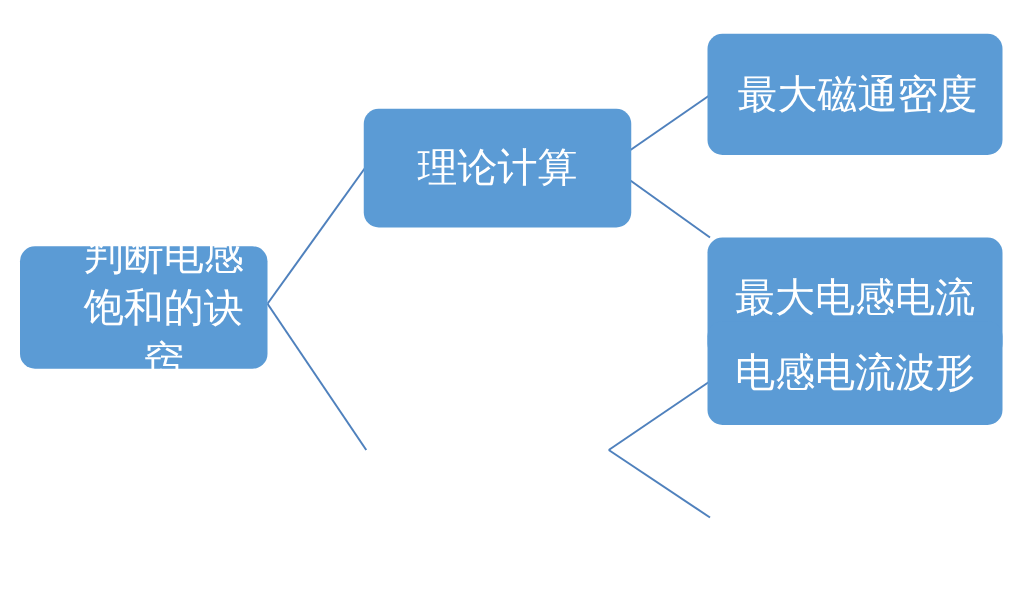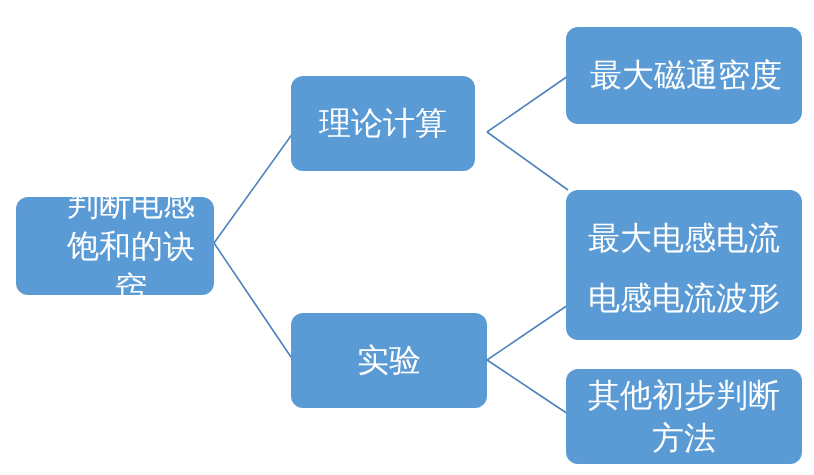--- a/index.html
+++ b/index.html
@@ -37,21 +37,21 @@
     align-items: center;
     justify-content: center;
     text-align: center;
     font-size: 32px;
     line-height: 1.32;
     padding: 0 8px;
     box-sizing: border-box;
     word-break: break-all;
   }
   .node-root        { left: 16px;  top: 197px; width: 198px; height: 98px; padding-left: 40px; }
-  .node-theory      { left: 291px; top: 76px;  width: 184px; height: 95px; }
+  .node-theory      { left: 291px; top: 87px;  width: 214px; height: 95px; }
   .node-experiment  { left: 291px; top: 313px; width: 196px; height: 95px; }
   .node-leaf        { left: 566px; width: 236px; }
   .node-leaf-1      { top: 27px;  height: 97px; padding-left: 12px; }
   .node-leaf-2      { top: 142px; height: 97px; margin-top: 48px; }
   .node-leaf-3      { top: 257px; height: 83px; }
   .node-leaf-4      { top: 369px; height: 95px; }
 </style>
 </head>
 <body>
 
@@ -67,33 +67,27 @@
   </svg>
 
   <div class="node node-root">
     <span>判断电感饱和的诀窍</span>
   </div>
 
   <div class="node node-theory">
     <span>理论计算</span>
   </div>
 
-  <div class="node node-experiment">
-    <span>实验</span>
-  </div>
 
   <div class="node node-leaf node-leaf-1">
     <span>最大磁通密度</span>
   </div>
 
   <div class="node node-leaf node-leaf-2">
     <span>最大电感电流</span>
   </div>
 
   <div class="node node-leaf node-leaf-3">
     <span>电感电流波形</span>
   </div>
 
-  <div class="node node-leaf node-leaf-4">
-    <span>其他初步判断方法</span>
-  </div>
 
 </div>
 
 </body></html>

